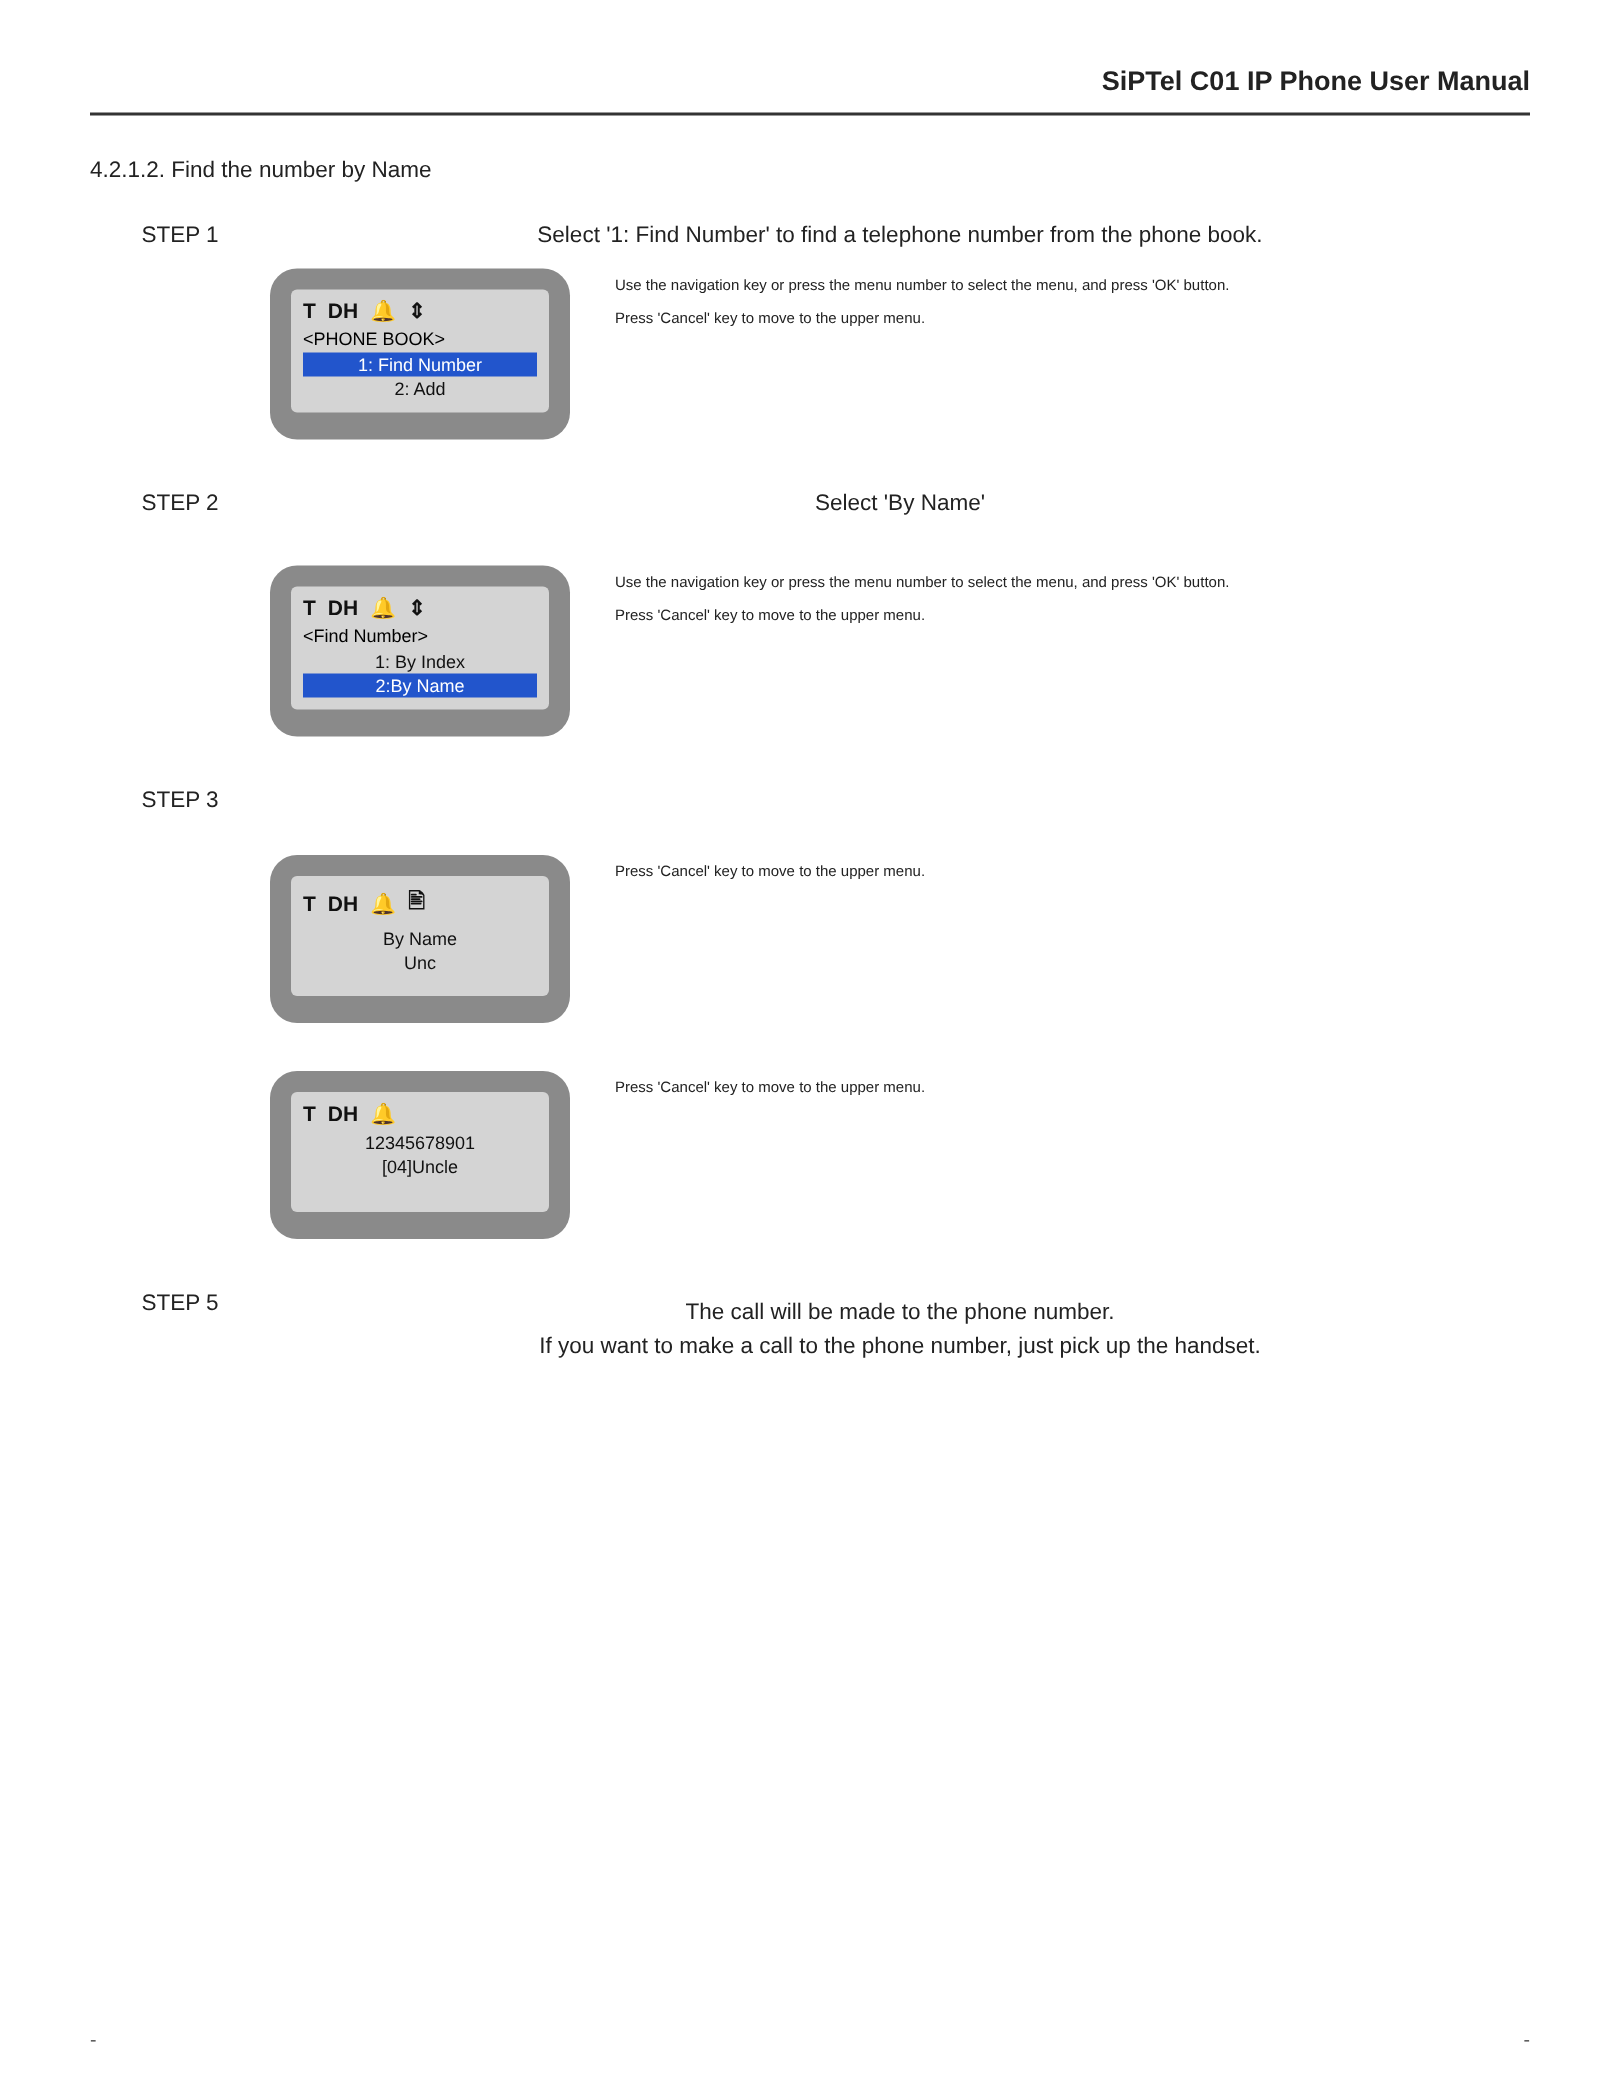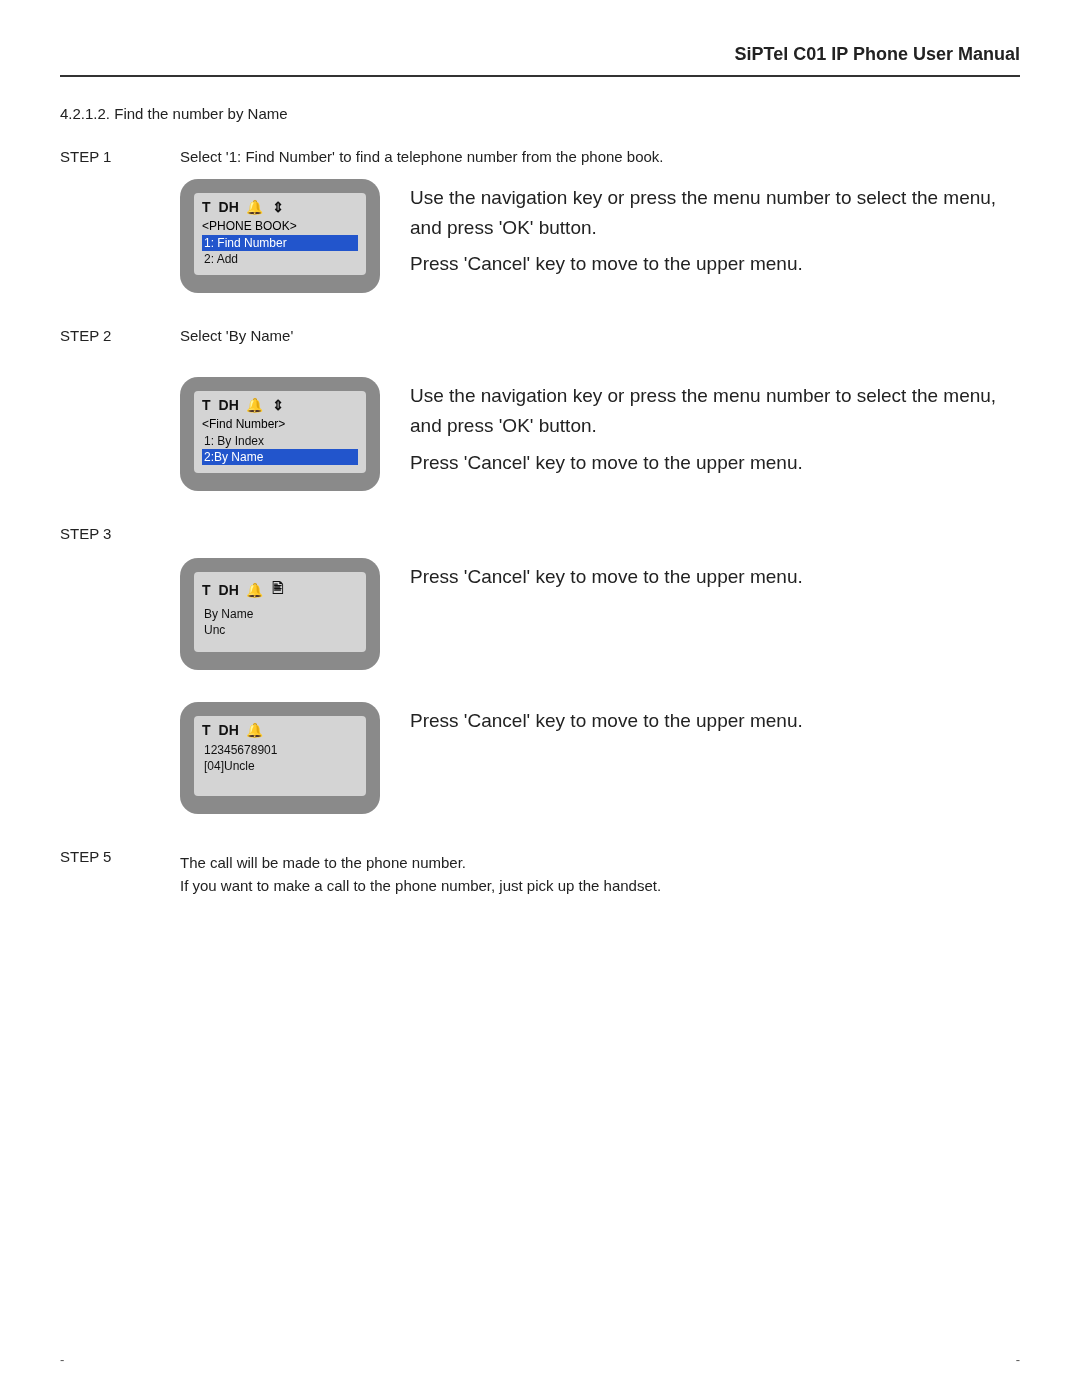--- a/index.html
+++ b/index.html
@@ -31,20 +31,21 @@
       font-weight: normal;
       font-size: 15px;
       margin: 0 60px 24px 60px;
     }
 
     
     .step-row {
       display: flex;
       align-items: flex-start;
       margin: 0 60px 30px 60px;
+      text-align: center;
     }
     .step-label {
       min-width: 120px;
       font-weight: normal;
       font-size: 15px;
       padding-top: 2px;
     }
     .step-content {
       flex: 1;
       font-size: 15px;
@@ -101,30 +102,31 @@
     }
     .phone-menu-title {
       font-size: 12px;
       color: #000000;
       margin-bottom: 2px;
     }
     .phone-menu-item {
       font-size: 12px;
       color: #111;
       padding: 1px 2px;
+      text-align: center;
     }
     .phone-menu-item.selected {
       background: #2255cc;
       color: #ffffff;
     }
 
     
     .step-desc {
       flex: 1;
-      font-size: 19px;
+      font-size: 10px;
       line-height: 1.6;
       padding-top: 4px;
     }
 
     
     .footer {
       position: absolute;
       bottom: 30px;
       left: 60px;
       right: 60px;
@@ -192,21 +194,21 @@
             <div class="phone-menu-item">1: By Index</div>
             <div class="phone-menu-item selected">2:By Name</div>
           </div>
         </div>
         <div class="step-desc">
           <p style="margin-bottom: 6px;">Use the navigation key or press the menu number to select the menu, and press 'OK' button.</p>
           <p style="margin-bottom: 6px;">Press 'Cancel' key to move to the upper menu.</p>
         </div>
       </div>
     </div>
-    <div class="step-row" style="margin-bottom: 16px;">
+    <div class="step-row" style="margin-bottom: 28px;">
       <div class="step-label">STEP 3</div>
     </div>
     <div class="step-row-with-phone">
       <div class="step-left" style="min-width: 120px;"></div>
       <div class="step-phone-desc">
         <div class="phone-mockup">
           <div class="phone-screen">
             <div class="phone-status-bar">
               <span class="status-icon">T</span>
               <span class="status-icon">DH</span>

